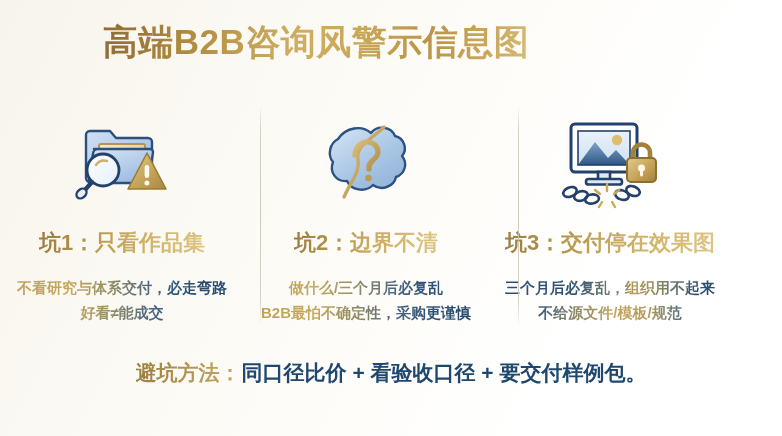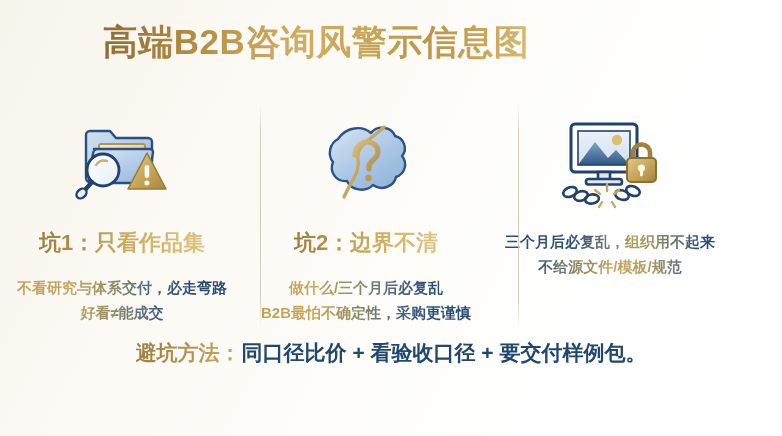--- a/index.html
+++ b/index.html
@@ -153,21 +153,21 @@
         #6c7a6e 50%,
         #b89c55 62%,
         #8a8465 74%,
         #2d5076 92%,
         #2a4d72 100%);
   }
 
   
   .summary {
     position: absolute;
-    top: 338px;
+    top: 358px;
     left: 0;
     width: 782px;
     text-align: center;
     white-space: nowrap;
   }
   .summary-label {
     font-size: 21px;
     font-weight: bold;
     line-height: 30px;
     background-image: linear-gradient(95deg, #9d7f40 0%, #b79556 55%, #caa965 100%);
@@ -321,20 +321,21 @@
 
           <g stroke="#c9a85c" stroke-width="2.4" stroke-linecap="round">
             <line x1="53" y1="79" x2="53" y2="72"></line>
             <line x1="46" y1="82" x2="41" y2="78"></line>
             <line x1="60" y1="82" x2="65" y2="78"></line>
             <line x1="48" y1="90" x2="45" y2="95"></line>
             <line x1="58" y1="90" x2="61" y2="95"></line>
           </g>
         </svg>
       </div>
+      <div class="card-heading">坑3：交付停在效果图</div>
       <div class="card-body">
         <div class="body-line grad-navy-gold-mid">三个月后必复乱，组织用不起来</div>
         <div class="body-line grad-navy-gold-navy">不给源文件/模板/规范</div>
       </div>
     </div>
 
     <div class="divider" id="divider-1"></div>
     <div class="divider" id="divider-2"></div>
   </div>
 

